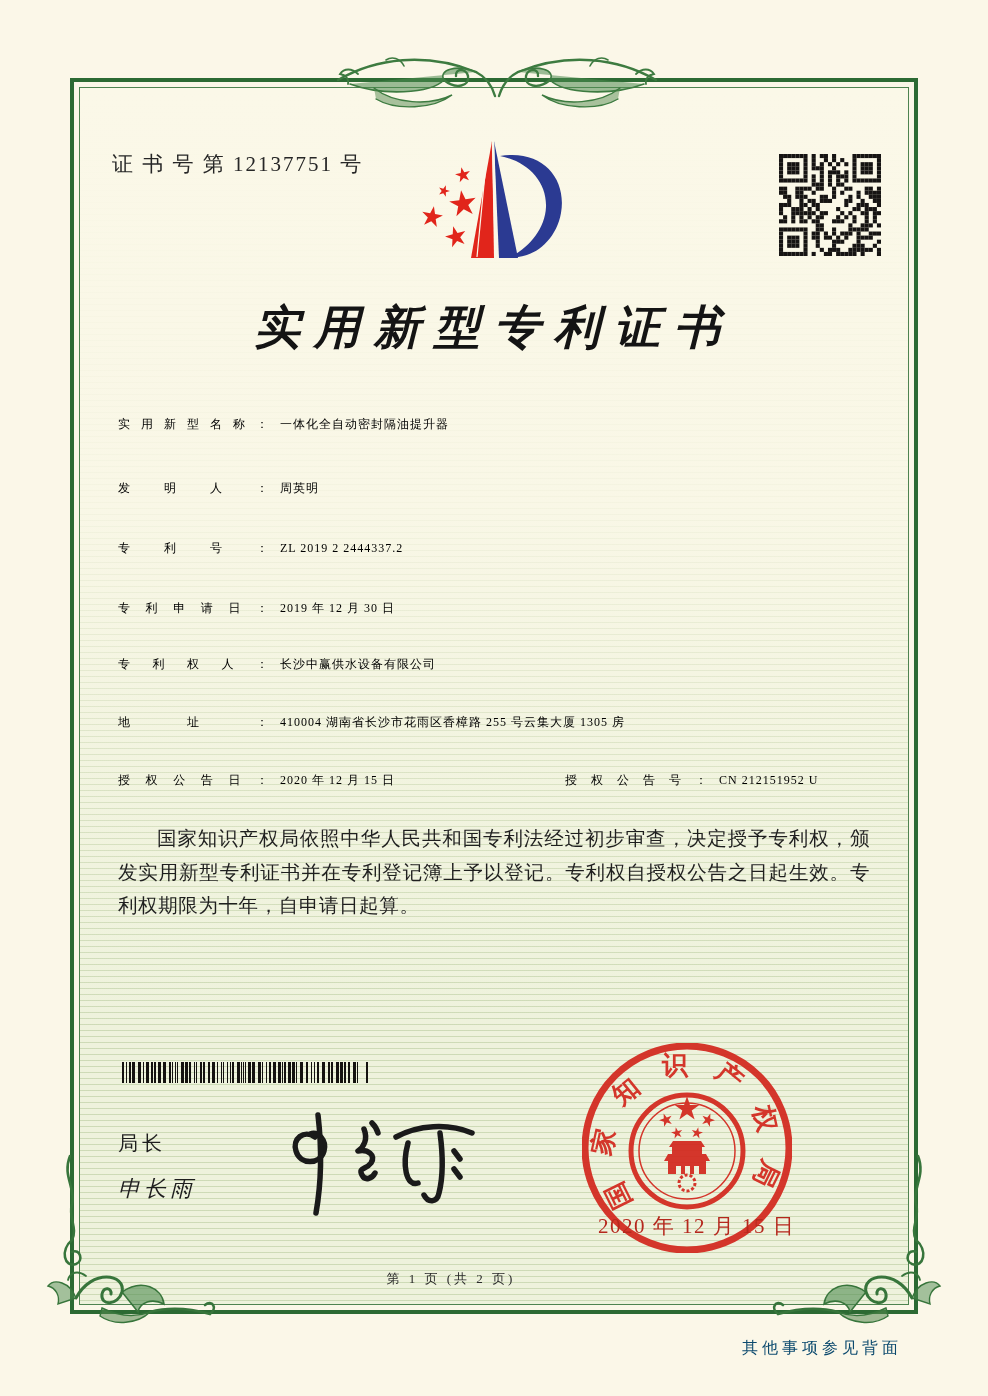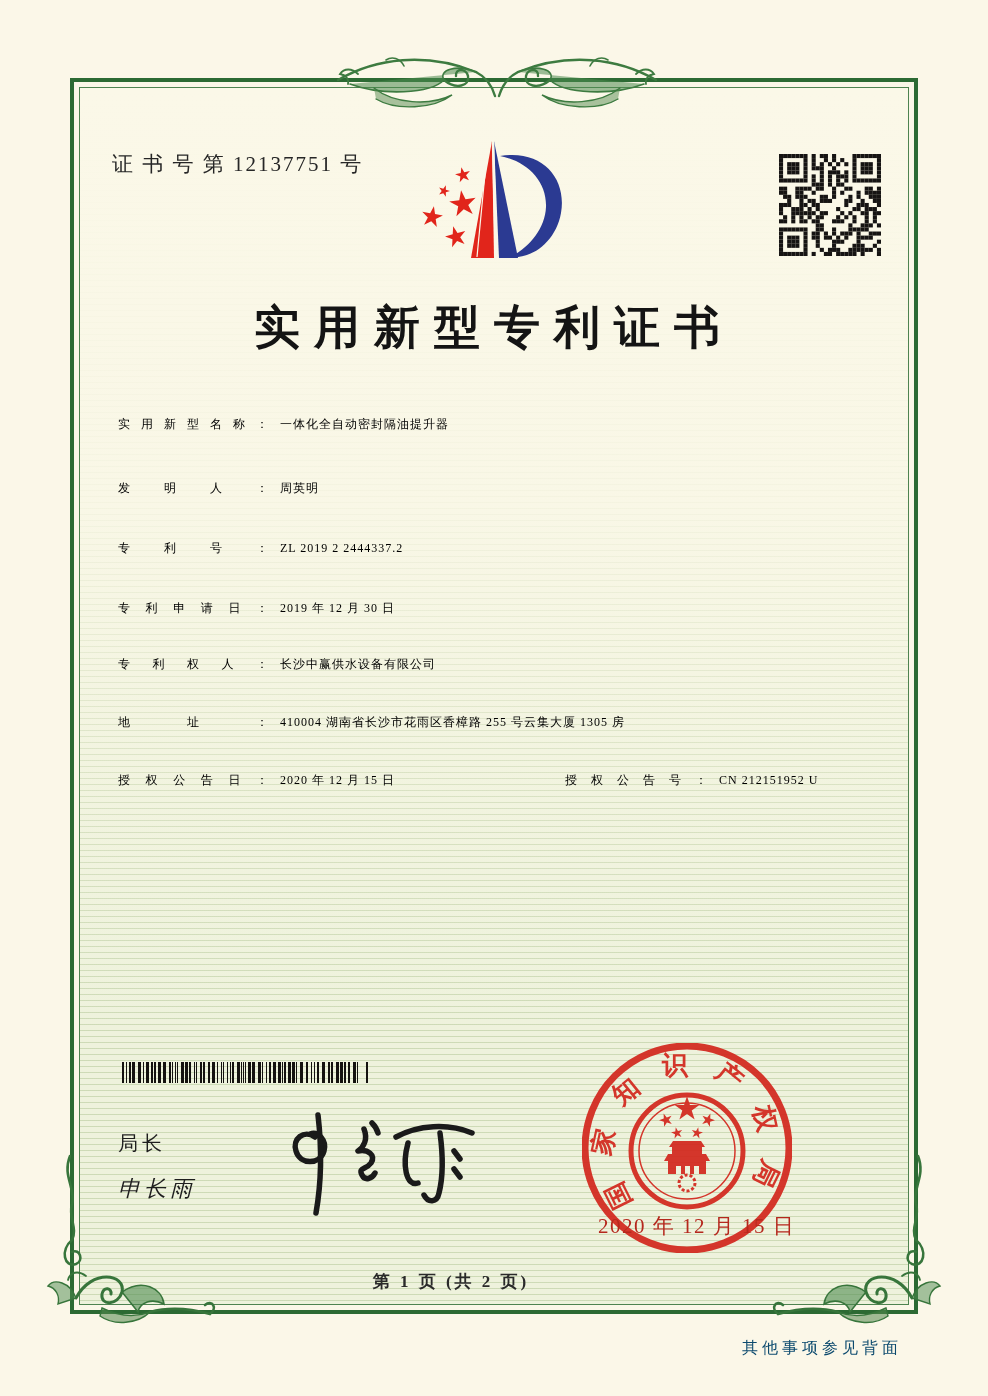--- a/index.html
+++ b/index.html
@@ -25,42 +25,42 @@
       var(--panel);
   }
   .ornament{position:absolute;z-index:2;}
   .cert-no{
     position:absolute;left:112px;top:150px;font-size:21px;letter-spacing:2px;color:#262626;z-index:3;
   }
   .logo{position:absolute;left:405px;top:131px;width:190px;height:157px;z-index:3;}
   .qr{position:absolute;left:779px;top:154px;width:102px;height:102px;z-index:3;}
   .title{
     position:absolute;left:0;top:297px;width:988px;text-align:center;
-    font-size:46px;font-weight:700;letter-spacing:14px;color:#141414;z-index:3;
+    font-size:46px;font-weight:700;letter-spacing:14px;color:#141414;z-index:3;font-style:italic;
   }
   .field-row{position:absolute;left:118px;white-space:nowrap;font-size:12px;color:#000000;z-index:3;}
   .flabel{display:inline-block;width:150px;text-align:justify;text-align-last:justify;}
   .fvalue{margin-left:12px;letter-spacing:1px;}
   .flabel2{display:inline-block;width:142px;text-align:justify;text-align-last:justify;}
   .grant2{position:absolute;left:447px;top:0;white-space:nowrap;}
   .legal{
     position:absolute;left:118px;top:822px;width:752px;z-index:3;
     font-size:19.5px;line-height:33.5px;letter-spacing:0.6px;color:#1f1f1f;text-align:justify;
   }
   .legal p{margin:0;text-indent:2em;}
   .barcode{position:absolute;left:122px;top:1062px;width:246px;height:21px;z-index:3;}
   .signer-title{position:absolute;left:118px;top:1130px;font-size:20px;letter-spacing:4px;z-index:3;}
   .signer-name{position:absolute;left:118px;top:1174px;font-size:22px;letter-spacing:4px;z-index:3;font-style:italic;}
   .signature{position:absolute;left:268px;top:1106px;width:240px;height:114px;z-index:3;}
   .seal{position:absolute;left:582px;top:1043px;width:210px;height:210px;z-index:4;opacity:.93;}
   .seal-date{
     position:absolute;left:598px;top:1212px;width:190px;z-index:5;
     font-size:21px;color:#b5281d;letter-spacing:1.5px;white-space:nowrap;
   }
-  .page-num{position:absolute;left:0;top:1270px;width:902px;text-align:center;font-size:17px;letter-spacing:3px;color:#2a2a2a;z-index:3;font-weight:bold;}
+  .page-num{position:absolute;left:0;top:1270px;width:902px;text-align:center;font-size:13px;letter-spacing:3px;color:#2a2a2a;z-index:3;}
   .back-note{position:absolute;left:0;top:1338px;width:902px;text-align:right;font-size:16px;letter-spacing:4px;color:#0c4a6e;z-index:3;}
 </style>
 </head>
 <body>
 
 <div class="frame">
   <div class="frame-inner"></div>
 </div>
 
 <svg class="ornament" style="left:334px;top:50px;width:326px;height:62px" viewBox="0 0 326 62">
@@ -471,20 +471,21 @@
   <span class="flabel">地址：</span><span class="fvalue">410004 湖南省长沙市花雨区香樟路 255 号云集大厦 1305 房</span>
 </div>
 <div class="field-row" style="top:772px">
   <span class="flabel">授权公告日：</span><span class="fvalue">2020 年 12 月 15 日</span>
   <span class="grant2">
     <span class="flabel2">授权公告号：</span><span class="fvalue">CN 212151952 U</span>
   </span>
 </div>
 
 <div class="legal">
+  <p>国家知识产权局依照中华人民共和国专利法经过初步审查，决定授予专利权，颁发实用新型专利证书并在专利登记簿上予以登记。专利权自授权公告之日起生效。专利权期限为十年，自申请日起算。</p>
 </div>
 
 <svg id="barcode-svg" class="barcode" viewBox="0 0 246 21" preserveAspectRatio="none">
     <rect x="0" y="0" width="2" height="21" fill="#14120f"></rect>
     <rect x="4" y="0" width="1" height="21" fill="#14120f"></rect>
     <rect x="7" y="0" width="2" height="21" fill="#14120f"></rect>
     <rect x="10" y="0" width="3" height="21" fill="#14120f"></rect>
     <rect x="16" y="0" width="3" height="21" fill="#14120f"></rect>
     <rect x="21" y="0" width="1" height="21" fill="#14120f"></rect>
     <rect x="24" y="0" width="3" height="21" fill="#14120f"></rect>

